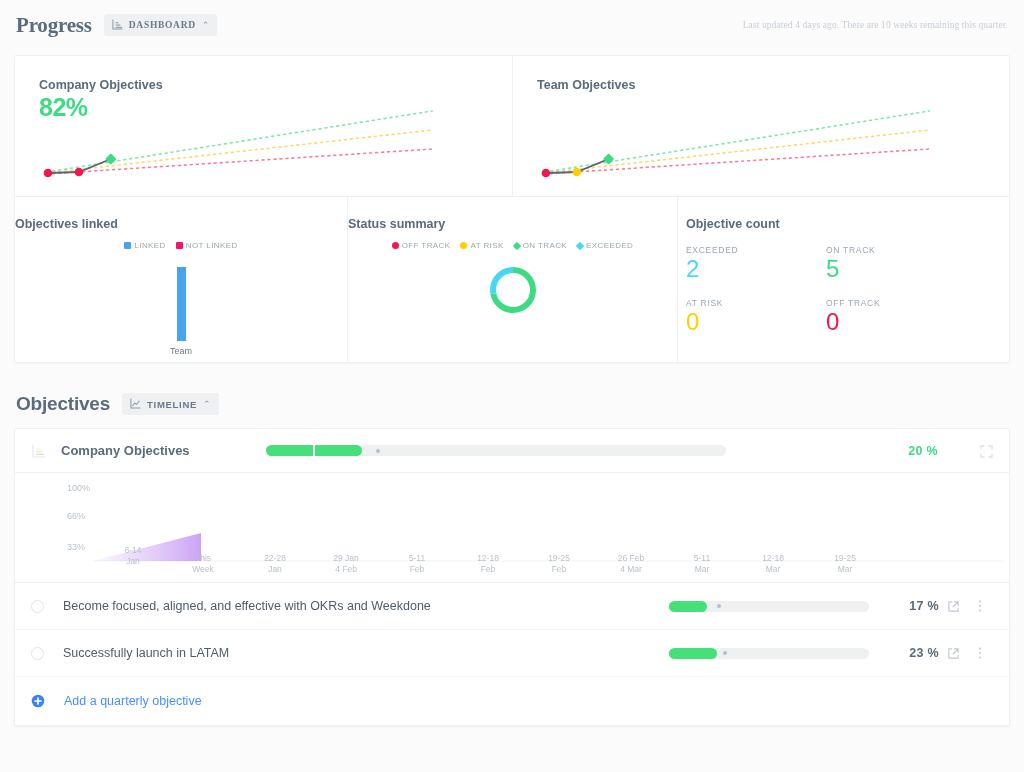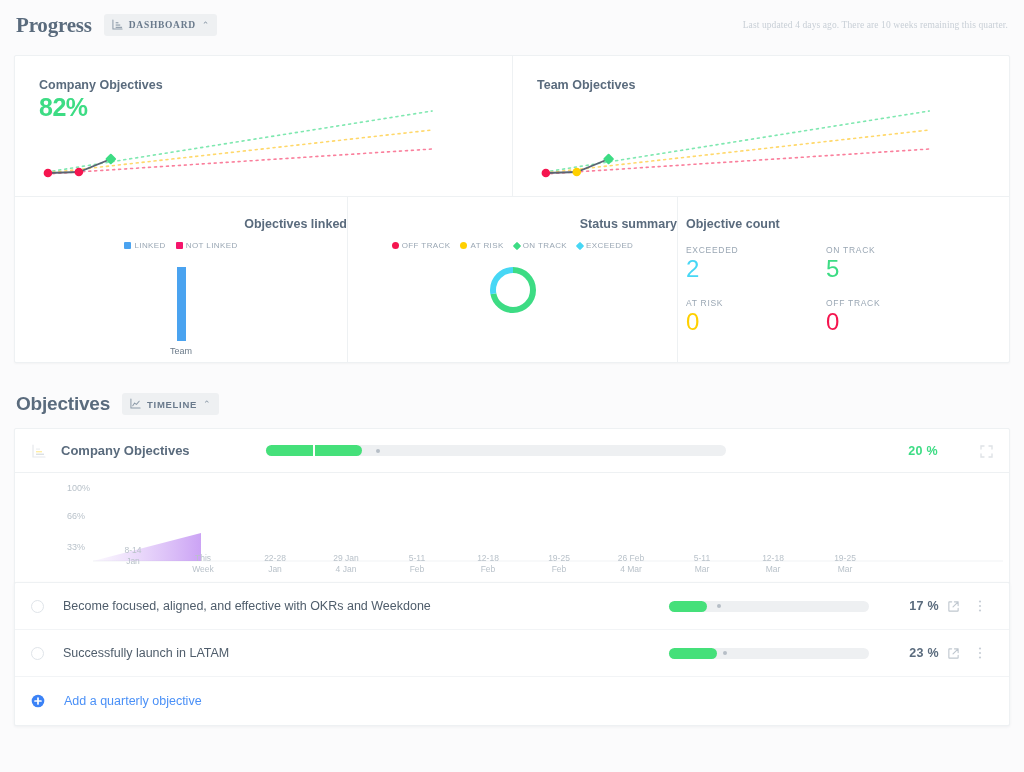--- a/index.html
+++ b/index.html
@@ -75,21 +75,21 @@
   }
   .trend-svg { position: absolute; left: 0; top: 0; width: 100%; height: 140px; }
 
   .row-bottom { display: flex; border-top: 1px solid #eef1f3; }
   .mini-card { height: 165px; position: relative; padding-top: 20px; }
   .mini-card + .mini-card { border-left: 1px solid #eef1f3; }
   .mc-linked { flex: 0 0 332px; }
   .mc-status { flex: 0 0 330px; }
   .mc-count  { flex: 1 1 auto; padding-left: 8px; }
   .mini-title {
-    font-size: 12.5px; font-weight: bold; color: #5a6b7d; text-align: right;
+    font-size: 12.5px; font-weight: bold; color: #5a6b7d; text-align: left;
   }
   .legend {
     display: flex; justify-content: center; align-items: center;
     gap: 10px; margin-top: 10px;
   }
   .legend-item { display: flex; align-items: center; gap: 3px; }
   .legend-label {
     font-size: 8px; letter-spacing: 0.4px; color: #9aa7b4; font-weight: normal;
   }
   .sw-square { width: 7px; height: 7px; border-radius: 1px; }
@@ -395,21 +395,21 @@
     <div class="tl-xlabel" style="left:158px; top:80px;">
       <div>This</div>
         <div>Week</div>
     </div>
     <div class="tl-xlabel" style="left:230px; top:80px;">
       <div>22-28</div>
         <div>Jan</div>
     </div>
     <div class="tl-xlabel" style="left:301px; top:80px;">
       <div>29 Jan</div>
-        <div>4 Jan</div>
+        <div>4 Feb</div>
     </div>
     <div class="tl-xlabel" style="left:372px; top:80px;">
       <div>5-11</div>
         <div>Feb</div>
     </div>
     <div class="tl-xlabel" style="left:443px; top:80px;">
       <div>12-18</div>
         <div>Feb</div>
     </div>
     <div class="tl-xlabel" style="left:514px; top:80px;">

